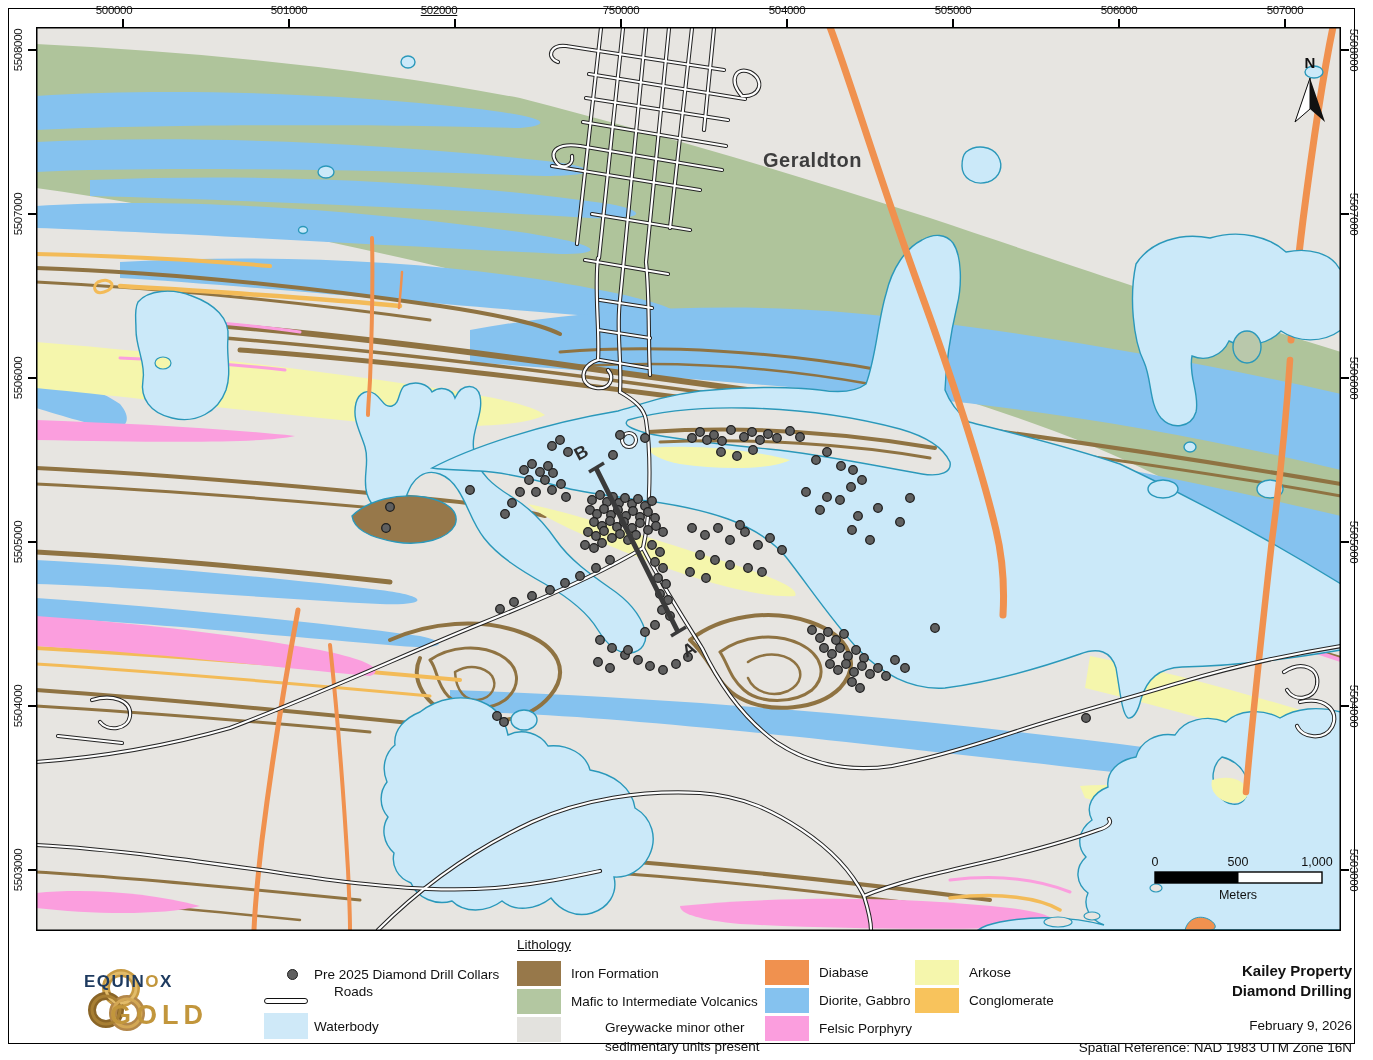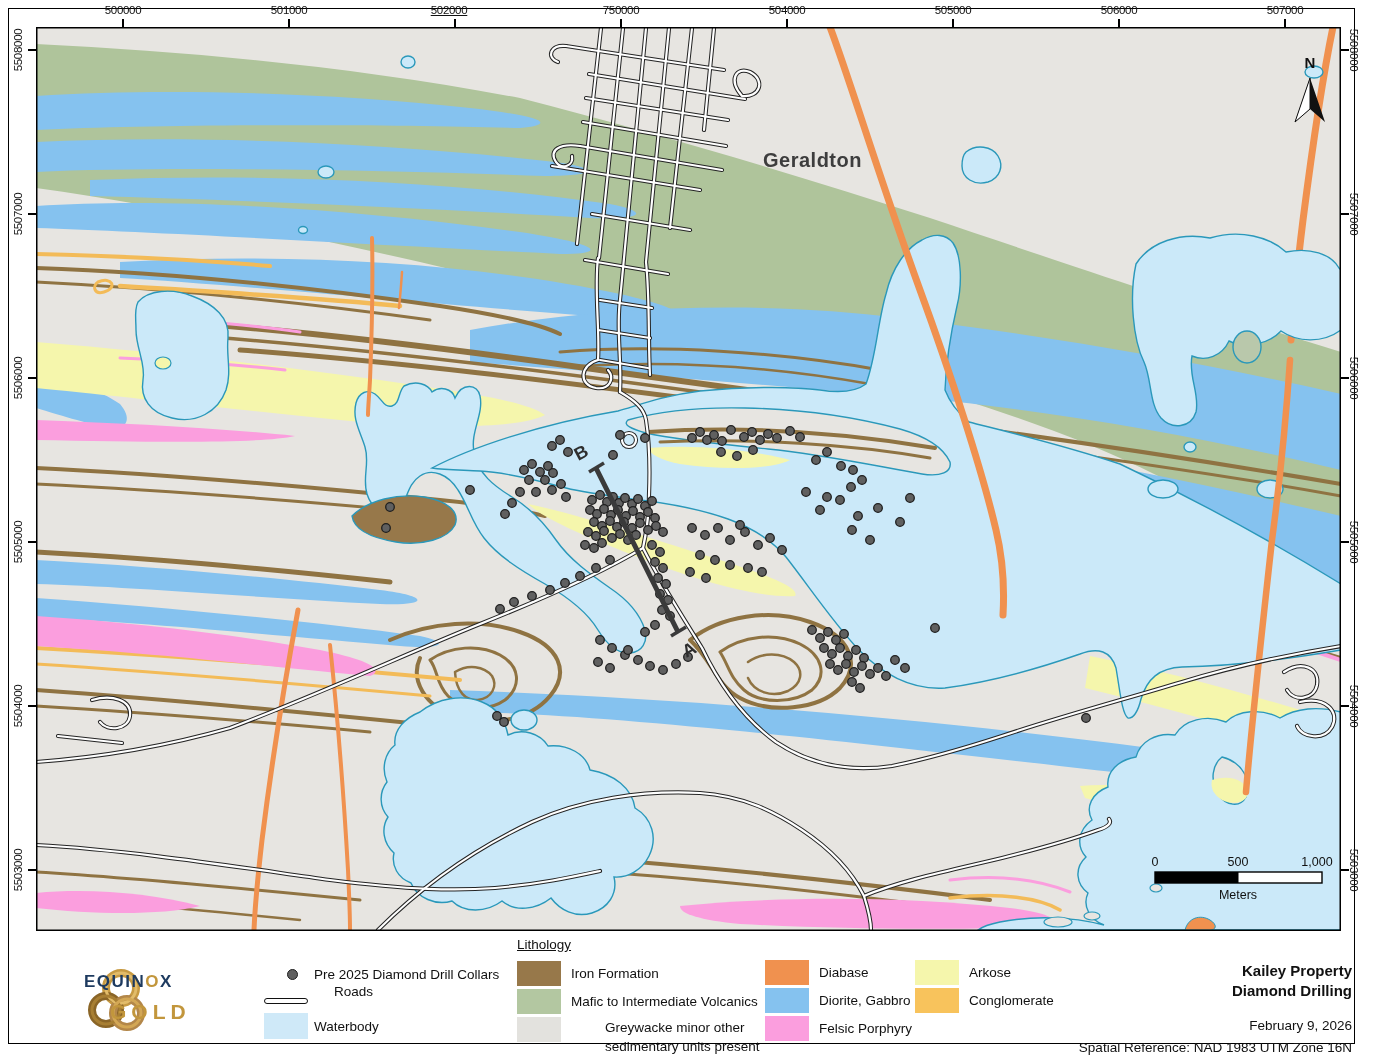--- a/index.html
+++ b/index.html
@@ -25,21 +25,21 @@
   .roads-sym{position:absolute;width:44px;height:6px;background:#fff;
     border:1.6px solid #111;border-radius:3px;box-sizing:border-box;}
   .wrap2{white-space:normal;width:200px;line-height:1.4;}
   .tblock{position:absolute;right:21px;text-align:right;font-size:13.5px;white-space:nowrap;}
   .tblock.bold{font-weight:bold;font-size:15px;}
   
   #logo{position:absolute;left:24px;top:962px;width:220px;height:80px;}
   .logo-line1{position:absolute;left:84px;top:972px;font-size:17px;font-weight:bold;
     letter-spacing:1.5px;color:#1d3a5f;}
   .logo-line1 .gold-o{color:#c2963c;}
-  .logo-line2{position:absolute;left:110px;top:1000px;font-size:21px;font-weight:bold;
+  .logo-line2{position:absolute;left:110px;top:1000px;font-size:27px;font-weight:bold;
     letter-spacing:5px;color:#c2963c;}
 </style>
 </head>
 <body>
 
 <div class="outer-border"></div>
 
 <div id="map-wrap">
 <svg width="1305" height="904" viewBox="36 27 1305 904">
   <defs>
@@ -448,25 +448,25 @@
       <rect x="1155" y="872" width="83.5" height="11" fill="#000"></rect>
       <text x="1238" y="899" font-size="12.5" fill="#111" text-anchor="middle">Meters</text>
     </g>
 
     <rect x="36" y="27" width="1305" height="904" fill="none" stroke="#000" stroke-width="3"></rect>
   </g>
 </svg>
 </div>
 
 <div id="axes-layer">
-    <div class="ax-top" style="left: 123px;">500000</div>
+    <div class="ax-top" style="left: 114px;">500000</div>
     <div class="tick-t" style="left: 122.2px;"></div>
     <div class="ax-top" style="left: 289px;">501000</div>
     <div class="tick-t" style="left: 288.2px;"></div>
-    <div class="ax-top" style="left: 449px; text-decoration: underline;">502000</div>
+    <div class="ax-top" style="left: 439px; text-decoration: underline;">502000</div>
     <div class="tick-t" style="left: 454.2px;"></div>
     <div class="ax-top" style="left: 621px;">750000</div>
     <div class="tick-t" style="left: 620.2px;"></div>
     <div class="ax-top" style="left: 787px;">504000</div>
     <div class="tick-t" style="left: 786.2px;"></div>
     <div class="ax-top" style="left: 953px;">505000</div>
     <div class="tick-t" style="left: 952.2px;"></div>
     <div class="ax-top" style="left: 1119px;">506000</div>
     <div class="tick-t" style="left: 1118.2px;"></div>
     <div class="ax-top" style="left: 1285px;">507000</div>

